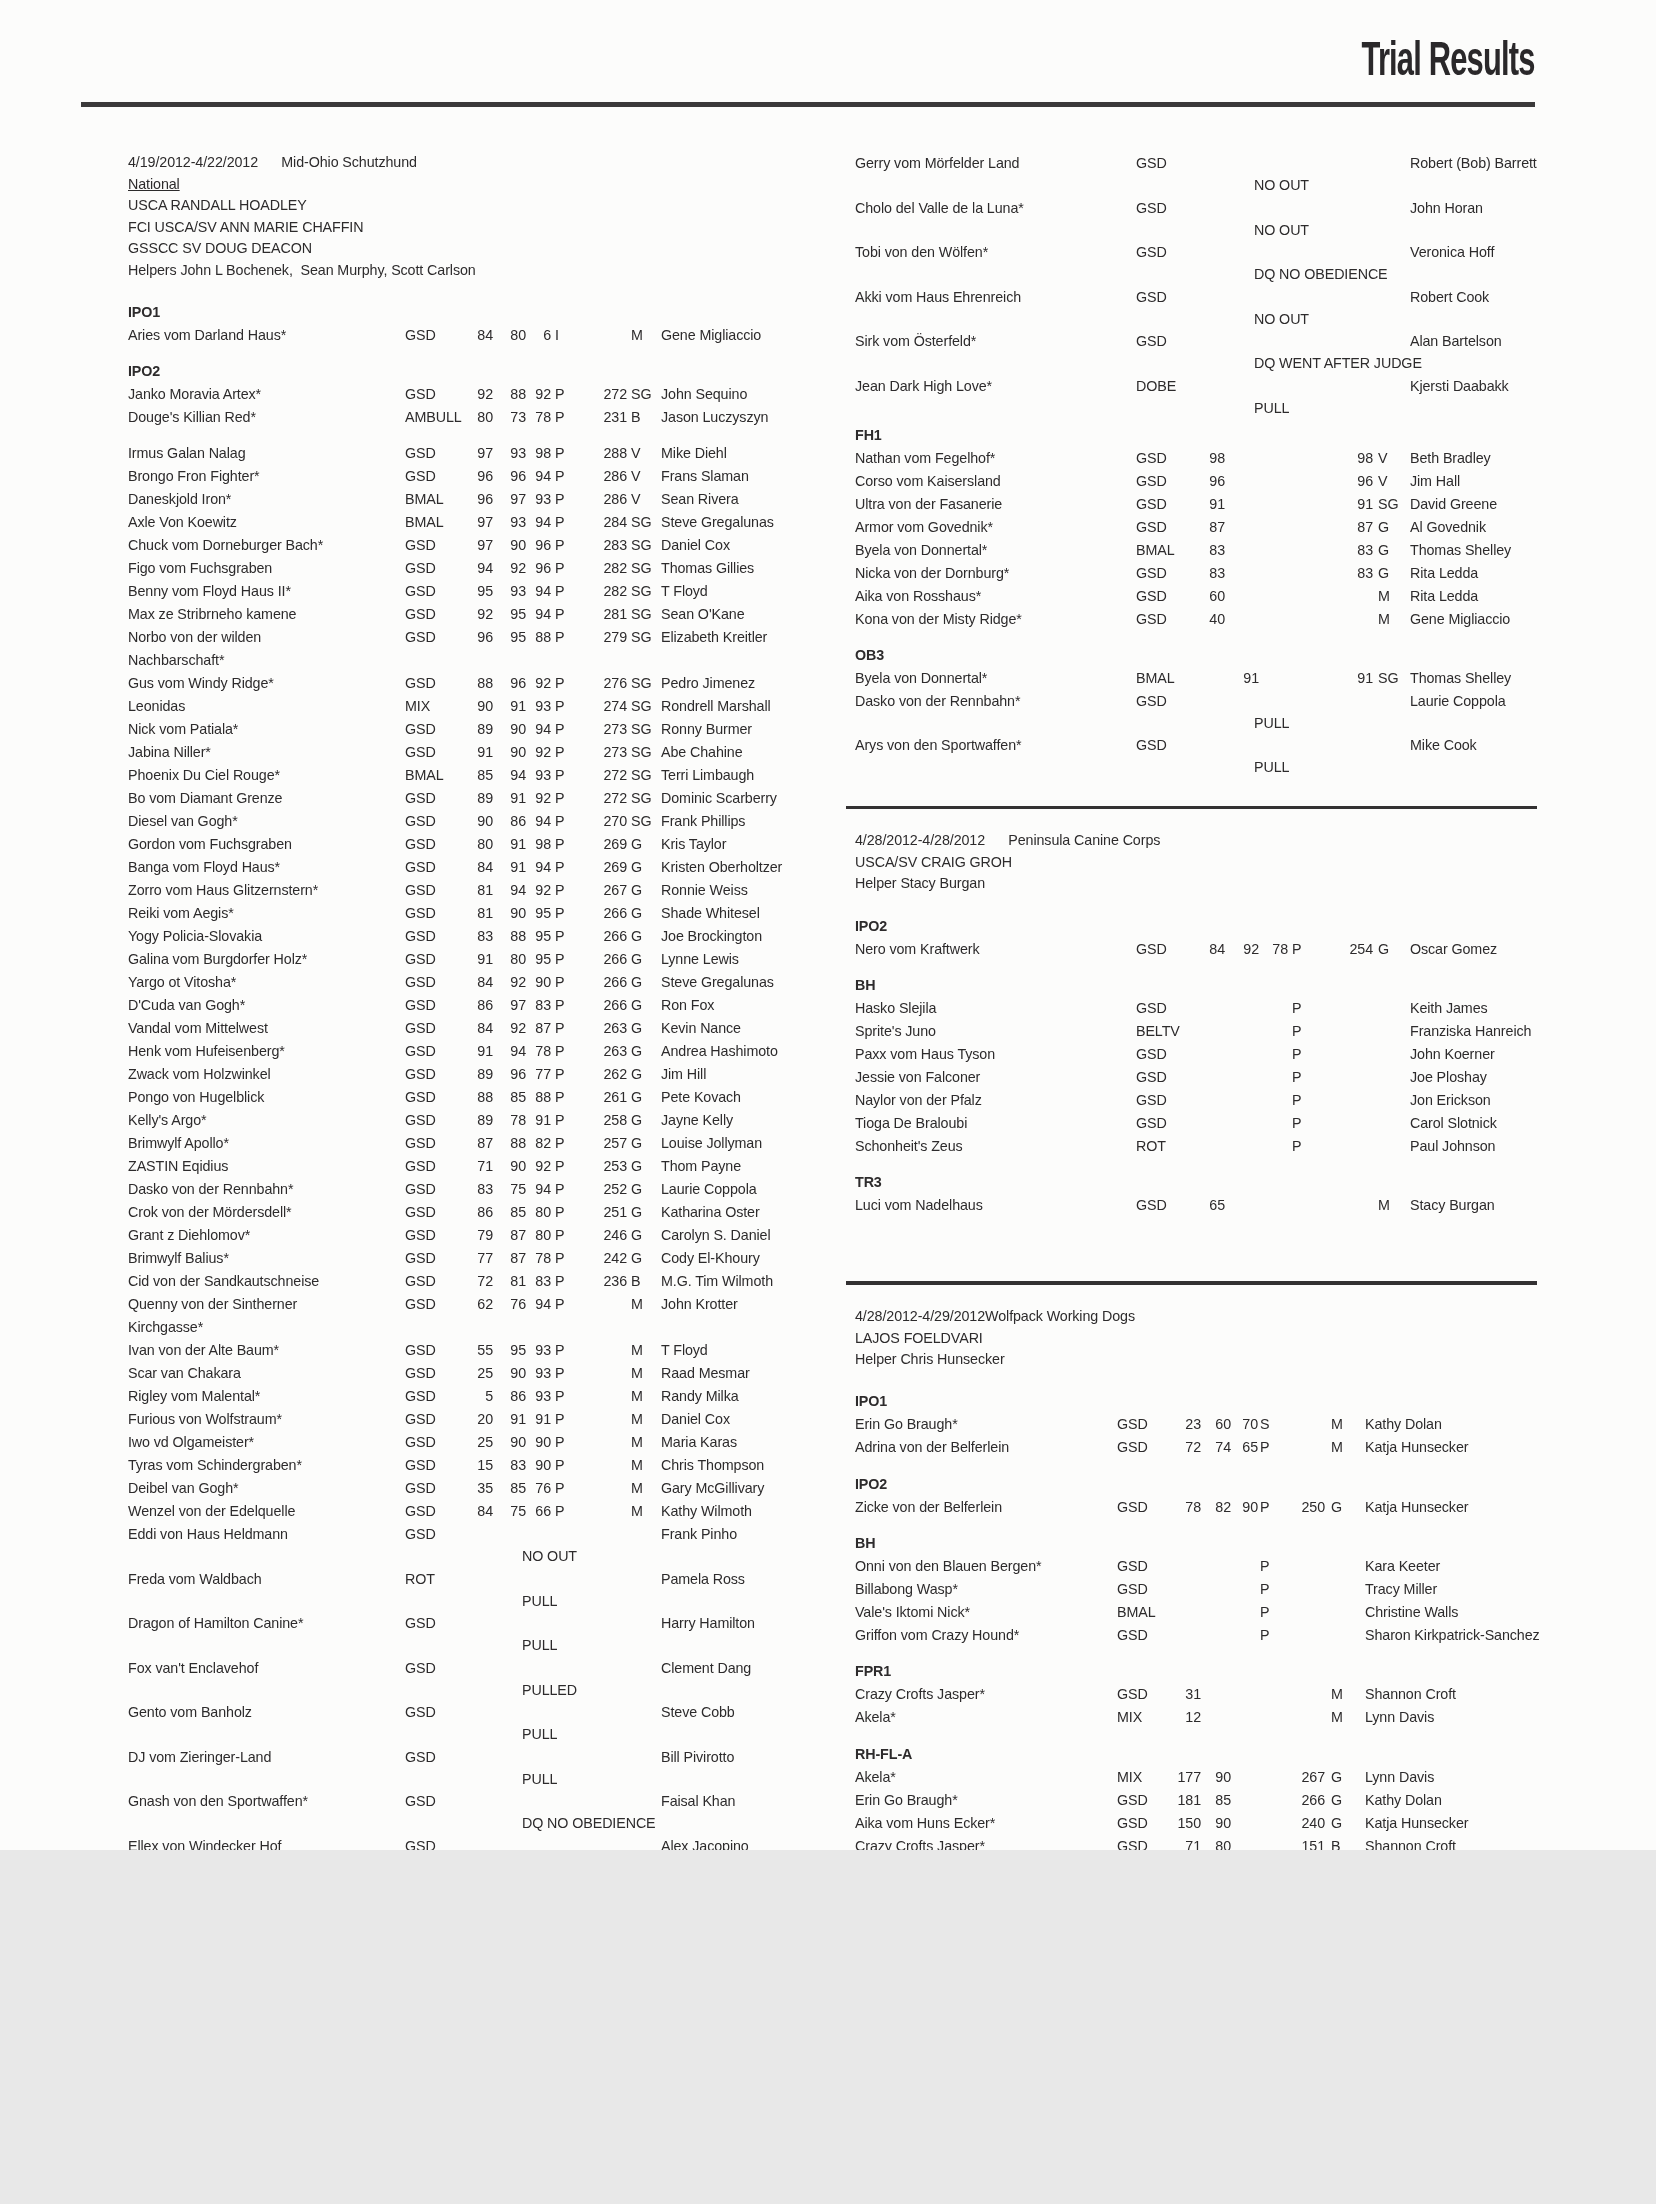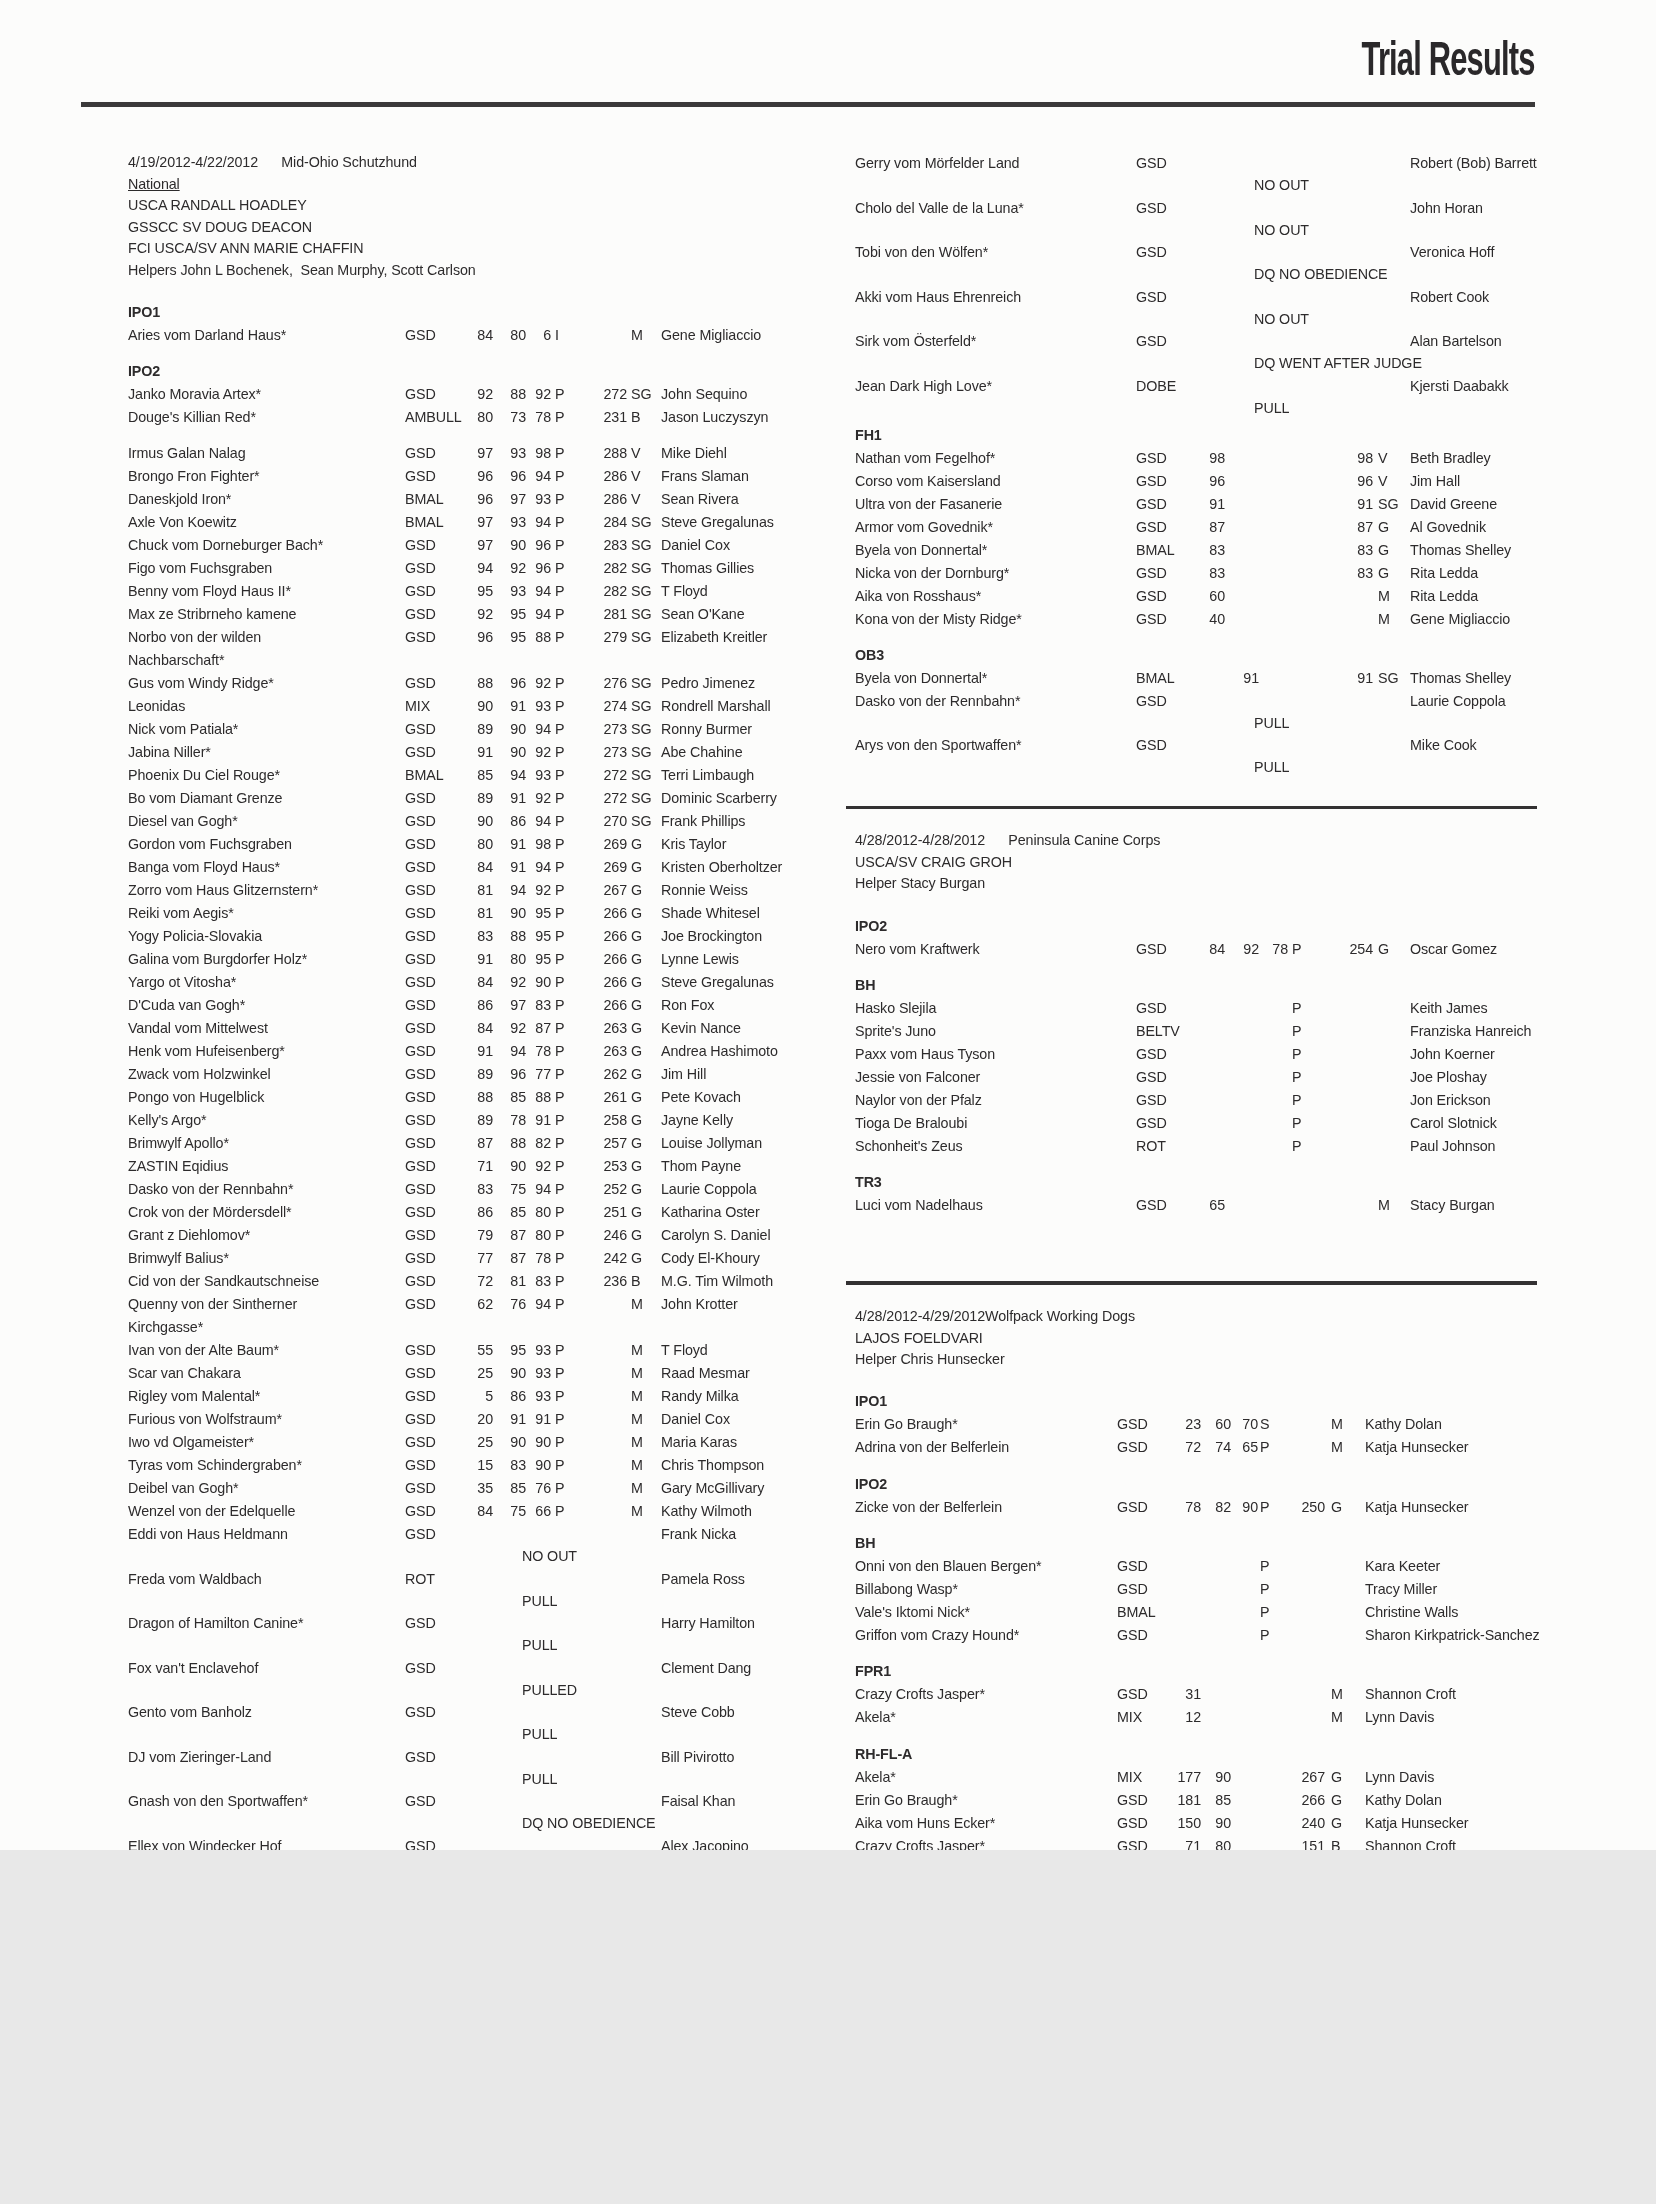--- a/index.html
+++ b/index.html
@@ -62,22 +62,22 @@
 
   <div class="page-title">Trial Results</div>
   <div class="title-rule"></div>
 
   <div class="col col-left gridL">
 
     <div class="trial-head">
       <div class="th-line">4/19/2012-4/22/2012      Mid-Ohio Schutzhund</div>
       <div class="th-line underline">National</div>
       <div class="th-line">USCA RANDALL HOADLEY</div>
+      <div class="th-line">FCI USCA/SV ANN MARIE CHAFFIN</div>
       <div class="th-line">GSSCC SV DOUG DEACON</div>
-      <div class="th-line">FCI USCA/SV ANN MARIE CHAFFIN</div>
       <div class="th-line">Helpers John L Bochenek,  Sean Murphy, Scott Carlson</div>
     </div>
 
     <div class="section">
       <div class="sec-hdr">IPO1</div>
       <div>
 
       <div class="row">
           <div class="name">Aries vom Darland Haus*</div>
           <span class="cell c-breed">GSD</span>
@@ -671,21 +671,21 @@
         </div>
           <div class="row">
           <div class="name">Eddi von Haus Heldmann</div>
           <span class="cell c-breed">GSD</span>
           <span class="cell c-a"></span>
           <span class="cell c-b"></span>
           <span class="cell c-c"></span>
           <span class="cell c-q"></span>
           <span class="cell c-tot"></span>
           <span class="cell c-rate"></span>
-          <span class="cell c-hand">Frank Nicka</span>
+          <span class="cell c-hand">Frank Pinho</span>
           <div class="status">NO OUT</div>
         </div>
           <div class="row">
           <div class="name">Freda vom Waldbach</div>
           <span class="cell c-breed">ROT</span>
           <span class="cell c-a"></span>
           <span class="cell c-b"></span>
           <span class="cell c-c"></span>
           <span class="cell c-q"></span>
           <span class="cell c-tot"></span>

